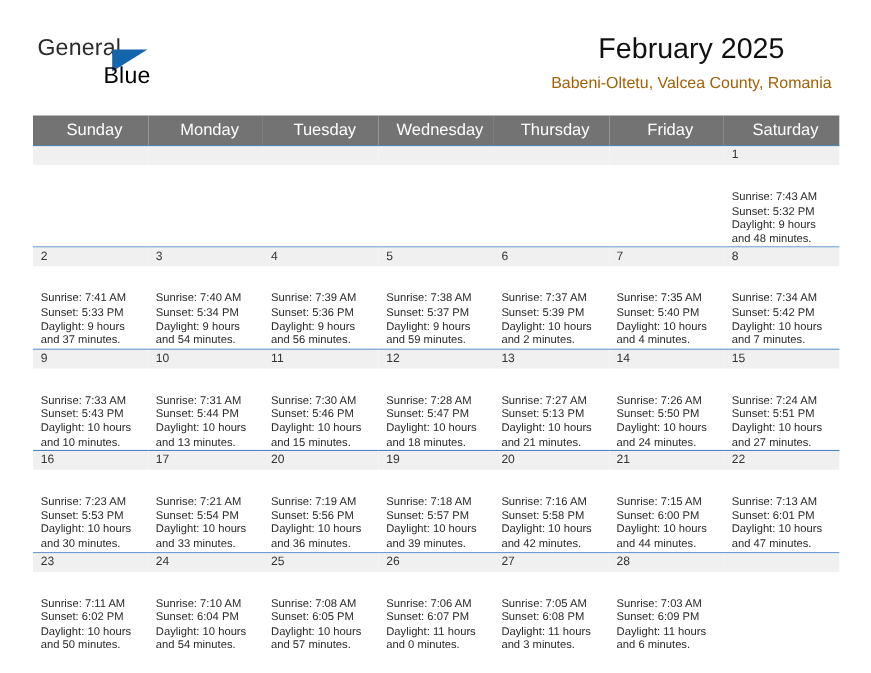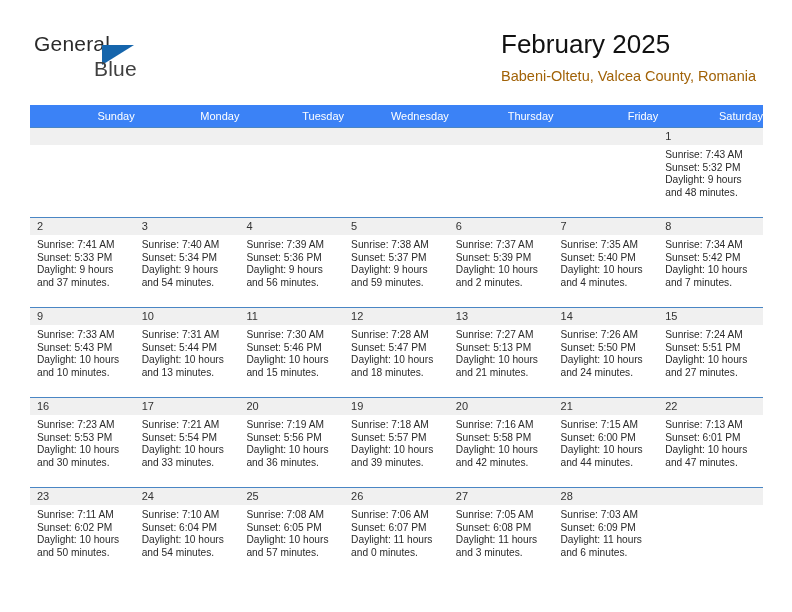--- a/index.html
+++ b/index.html
@@ -51,29 +51,29 @@
     top: 13px;
     width: 0; height: 0;
     border-left: 32px solid #1565ac;
     border-bottom: 20px solid transparent;
   }
   .logo-blue {
     position: absolute;
     left: 60px;
     top: 25px;
     font-size: 21px;
-    color: #404040;
+    color: #000000;
     letter-spacing: 0.2px;
   }
 
   .title-block {
     position: absolute;
     right: 36px;
     top: 30px;
-    text-align: left;
+    text-align: center;
   }
   .cal-title {
     font-size: 26px;
     color: #111111;
     line-height: 1.15;
     white-space: nowrap;
   }
   .cal-subtitle {
     margin-top: 8px;
     font-size: 14.5px;
@@ -84,25 +84,25 @@
   
   .calendar {
     position: absolute;
     left: 30px;
     top: 105px;
     width: 733px;
     border-collapse: collapse;
     table-layout: fixed;
   }
   .calendar th {
-    background: #3b82f6;
+    background: #737373;
     color: #ffffff;
-    font-size: 11px;
+    font-size: 15px;
     font-weight: normal;
-    text-align: right;
+    text-align: center;
     padding: 5px 0 5px 7px;
     height: 19px;
     border: none;
   }
   .calendar td {
     vertical-align: top;
     padding: 0;
     width: 104.7px;
     border: none;
     border-top: 1px solid #4a86c4;
@@ -125,20 +125,21 @@
     line-height: 17px;
     padding-left: 7px;
     font-size: 11px;
     color: #333333;
   }
   .cell-body {
     padding: 4px 6px 0 7px;
     font-size: 10.2px;
     line-height: 12.6px;
     color: #2a2a2a;
+    margin-top: 20px;
   }
   .cell-body div { white-space: nowrap; }
 </style>
 </head>
 <body>
 
 <div class="page">
 
   <div class="header">
 

